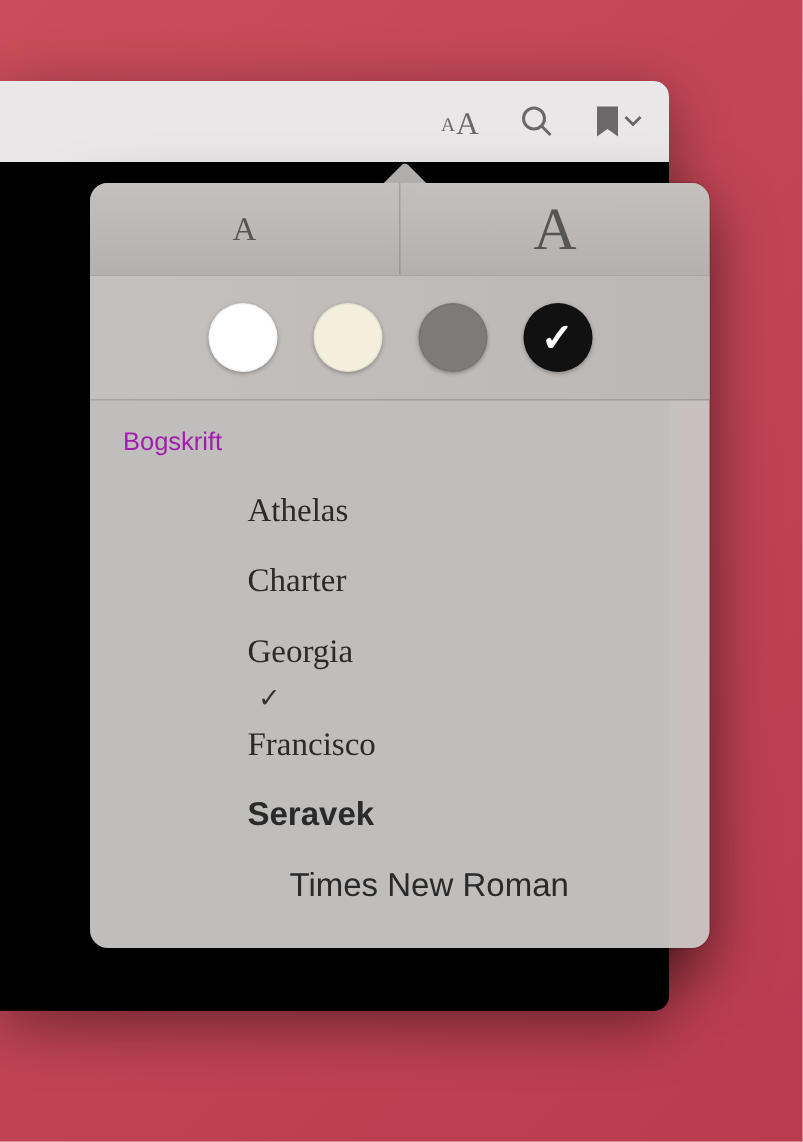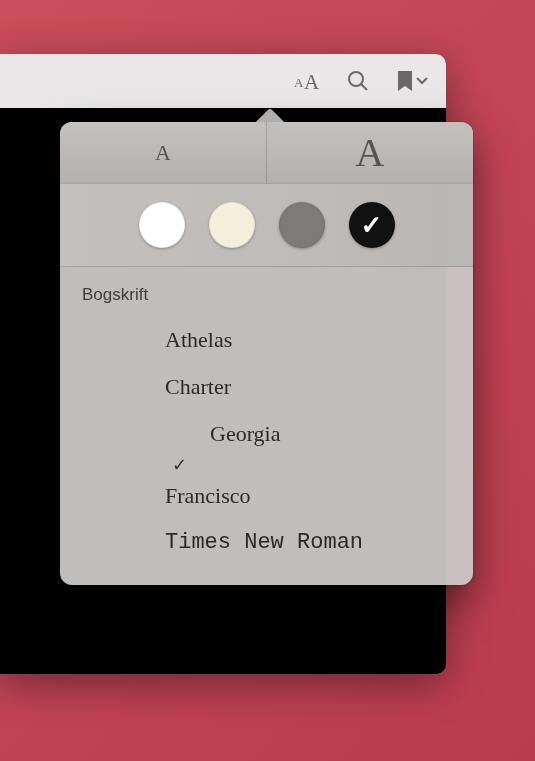--- a/index.html
+++ b/index.html
@@ -103,21 +103,21 @@
       color: #fff;
       font-size: 26px;
       font-weight: bold;
     }
     .font-section {
       padding: 14px 0 18px 0;
     }
     .font-header {
       padding: 4px 22px 12px 22px;
       font-size: 17px;
-      color: #404040;
+      color: #a21caf;
       font-family: -apple-system, sans-serif;
     }
     .font-item {
       display: flex;
       align-items: center;
       padding: 8px 0 8px 105px;
       font-size: 22px;
       color: #2a2a2a;
       position: relative;
       line-height: 1.4;
@@ -125,26 +125,26 @@
     }
     .font-check {
       position: absolute;
       left: 112px;
       font-size: 18px;
       color: #333;
     }
     .font-item .label { }
     .f-athelas { font-family: Georgia, serif; }
     .f-charter { font-family: Liberation Serif, serif; }
-    .f-georgia { font-family: Georgia, serif; margin-left: 45px; }
+    .f-georgia { font-family: Georgia, serif; }
     .f-iowan { font-family: Georgia, serif; }
     .f-palatino { font-family: Palatino, "Palatino Linotype", serif; }
     .f-sanfran { font-family: -apple-system, "Helvetica Neue", Arial, sans-serif; font-weight: 500; }
     .f-seravek { font-family: -apple-system, "Helvetica Neue", Arial, sans-serif; font-weight: 600; }
-    .f-times { font-family: Liberation Mono, monospace; }
+    .f-times { font-family: Liberation Sans, sans-serif; margin-left: 28px; }
     .font-item.checked { padding-left: 140px; }
   </style>
 </head>
 <body>
 
 <div class="window">
   <div class="titlebar">
     <span class="toolbar-icon">
       <svg width="32" height="24" viewBox="0 0 32 24" fill="none" stroke="currentColor" stroke-width="1.6">
         <text x="4" y="18" font-size="13" font-family="serif" fill="currentColor" stroke="none">A</text>
@@ -194,18 +194,21 @@
         </div>
         <div class="font-item f-georgia">
           <span class="label">Georgia</span>
         </div>
         <div class="font-item f-iowan checked">
           <span class="font-check">✓</span>
         </div>
         <div class="font-item f-palatino">
           <span class="label">Francisco</span>
         </div>
+        <div class="font-item f-seravek">
+          <span class="label">Seravek</span>
+        </div>
         <div class="font-item f-times">
           <span class="label">Times New Roman</span>
         </div>
       </div>
   </div>
 </div>
 
 </body></html>

